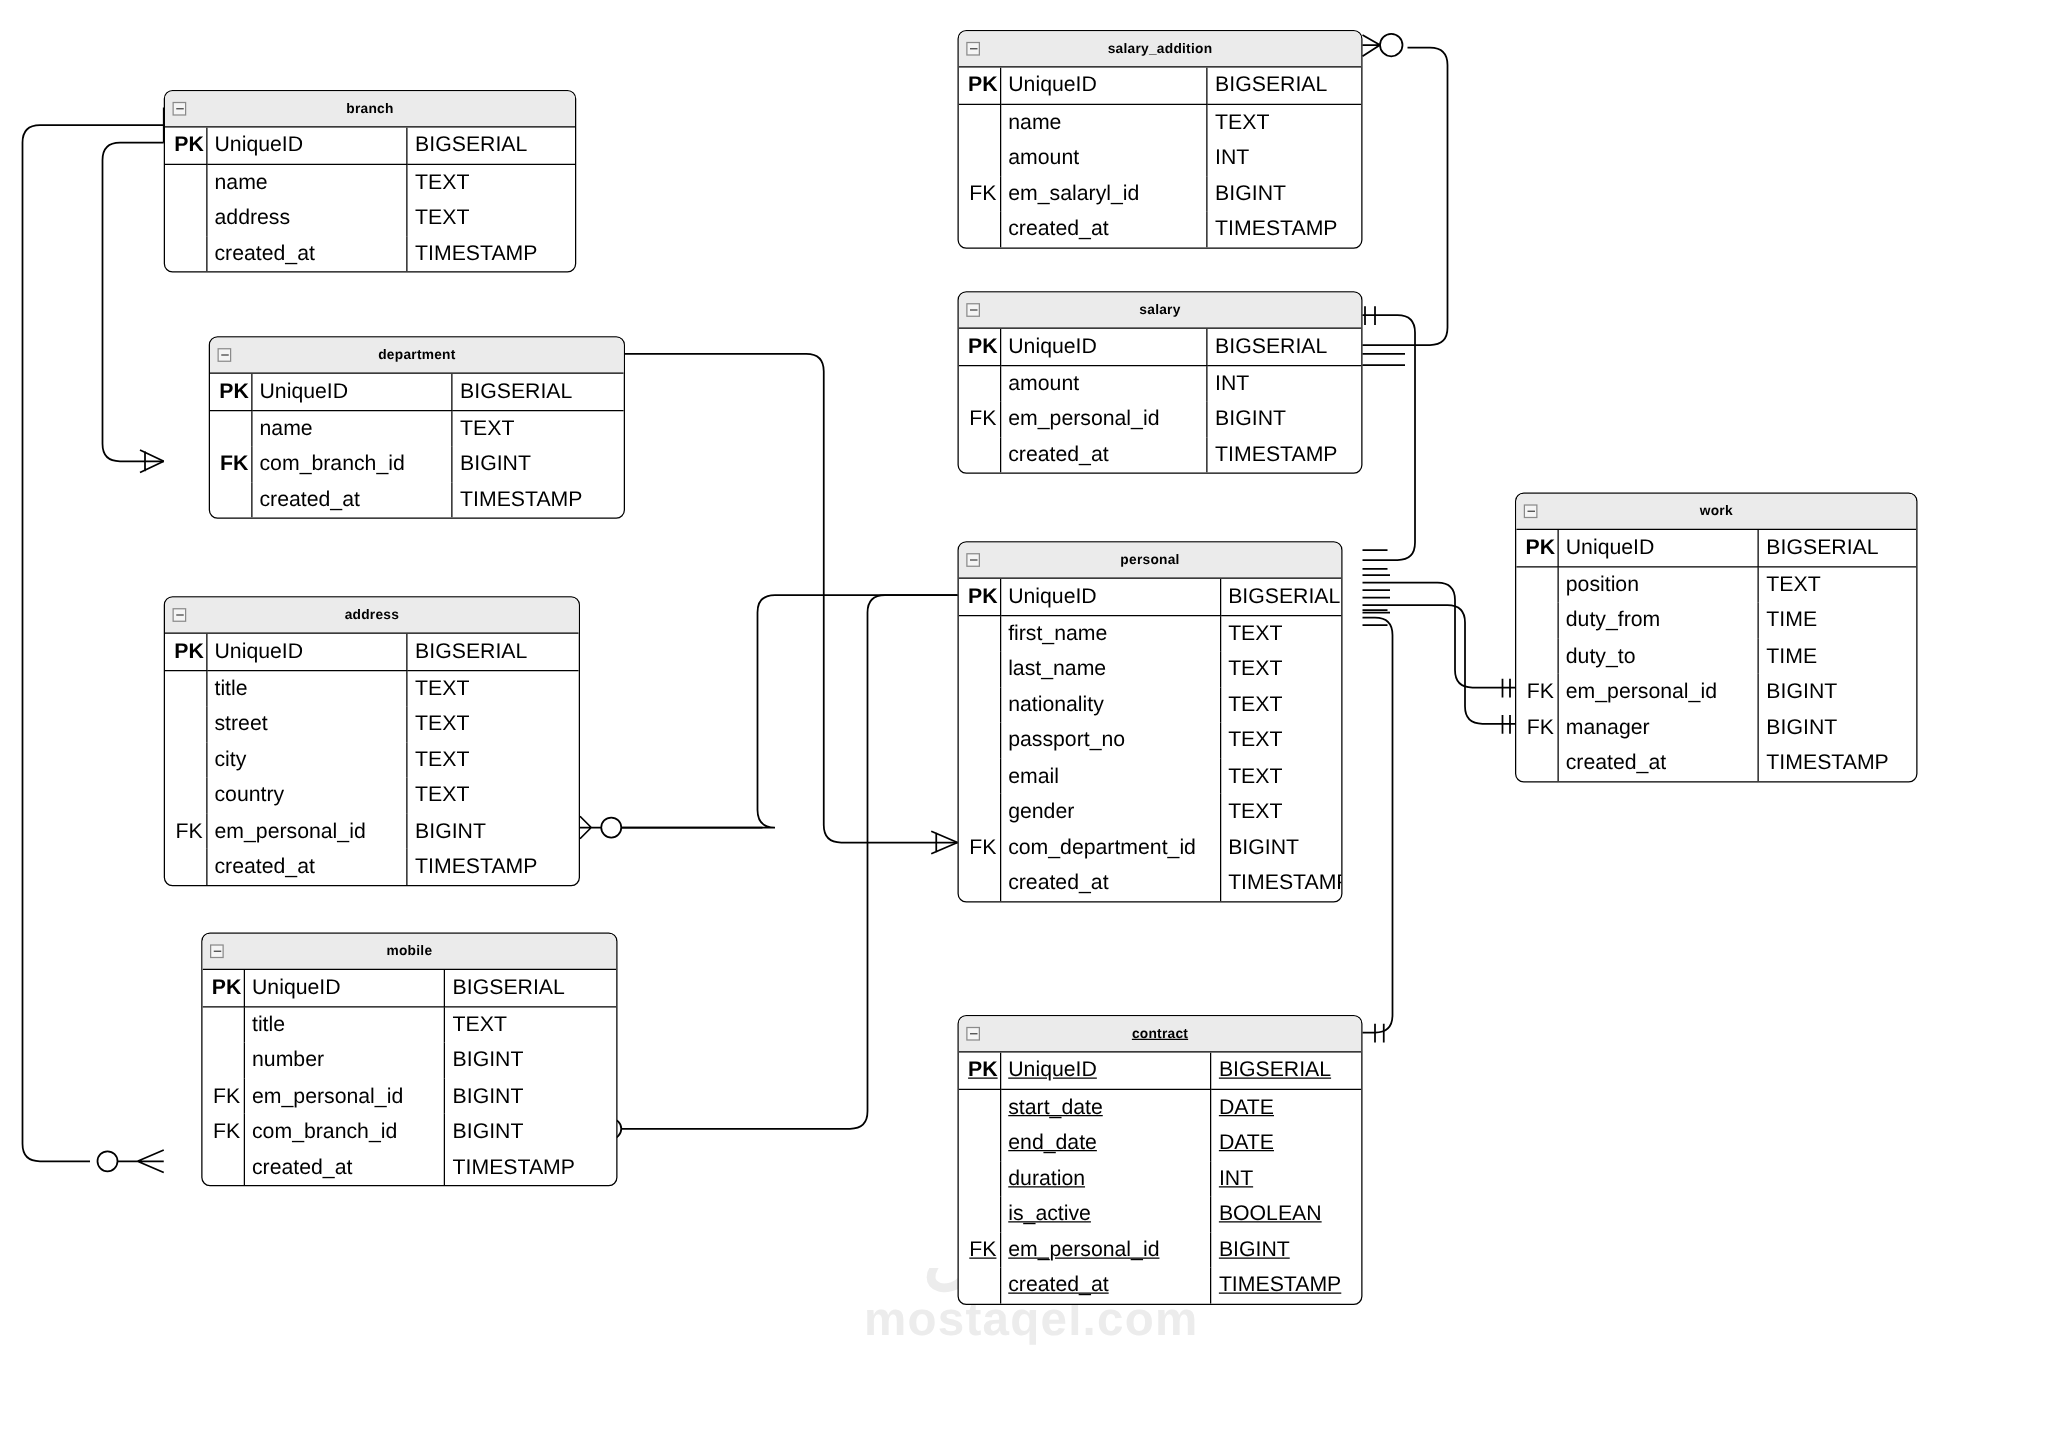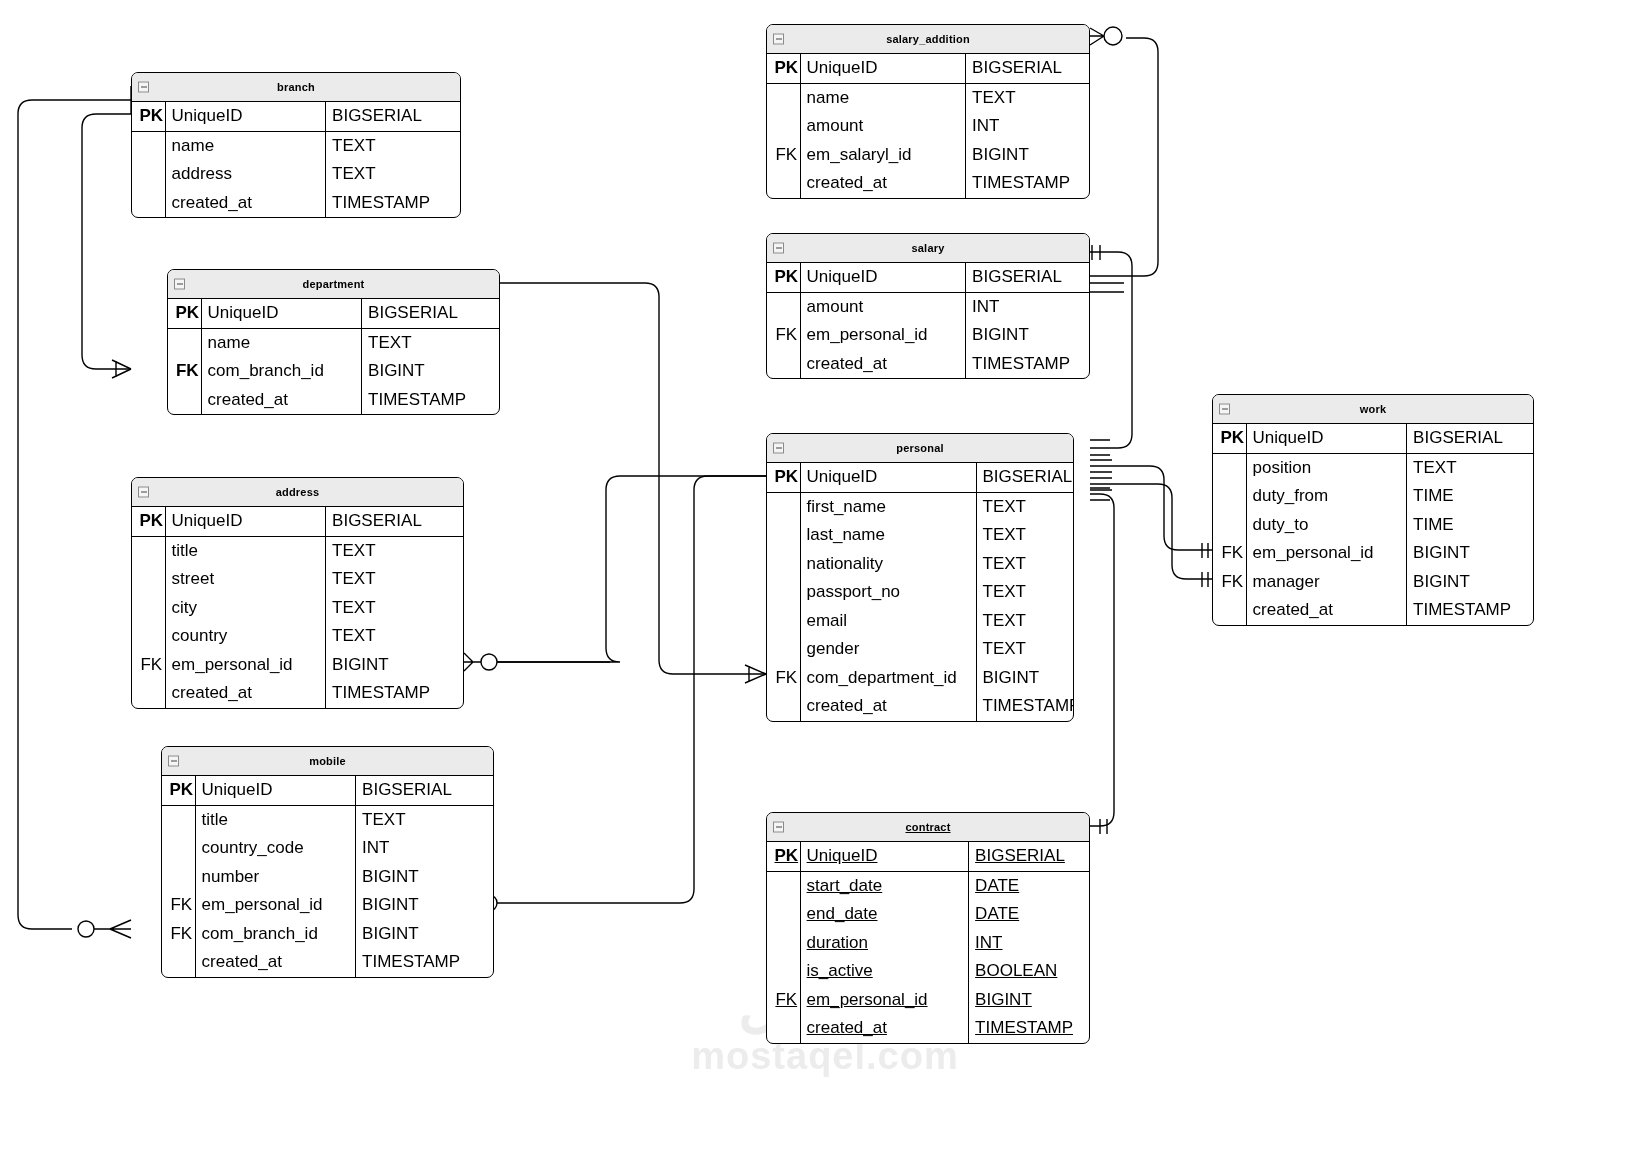--- a/index.html
+++ b/index.html
@@ -353,25 +353,20 @@
               <td class="fieldname">UniqueID</td>
               <td class="fieldtype">BIGSERIAL</td>
             </tr>
             <tr>
               <td class="key"></td>
               <td class="fieldname">title</td>
               <td class="fieldtype">TEXT</td>
             </tr>
             <tr>
               <td class="key"></td>
-              <td class="fieldname">country_code</td>
-              <td class="fieldtype">INT</td>
-            </tr>
-            <tr>
-              <td class="key"></td>
               <td class="fieldname">number</td>
               <td class="fieldtype">BIGINT</td>
             </tr>
             <tr>
               <td class="key">FK</td>
               <td class="fieldname">em_personal_id</td>
               <td class="fieldtype">BIGINT</td>
             </tr>
             <tr>
               <td class="key">FK</td>

